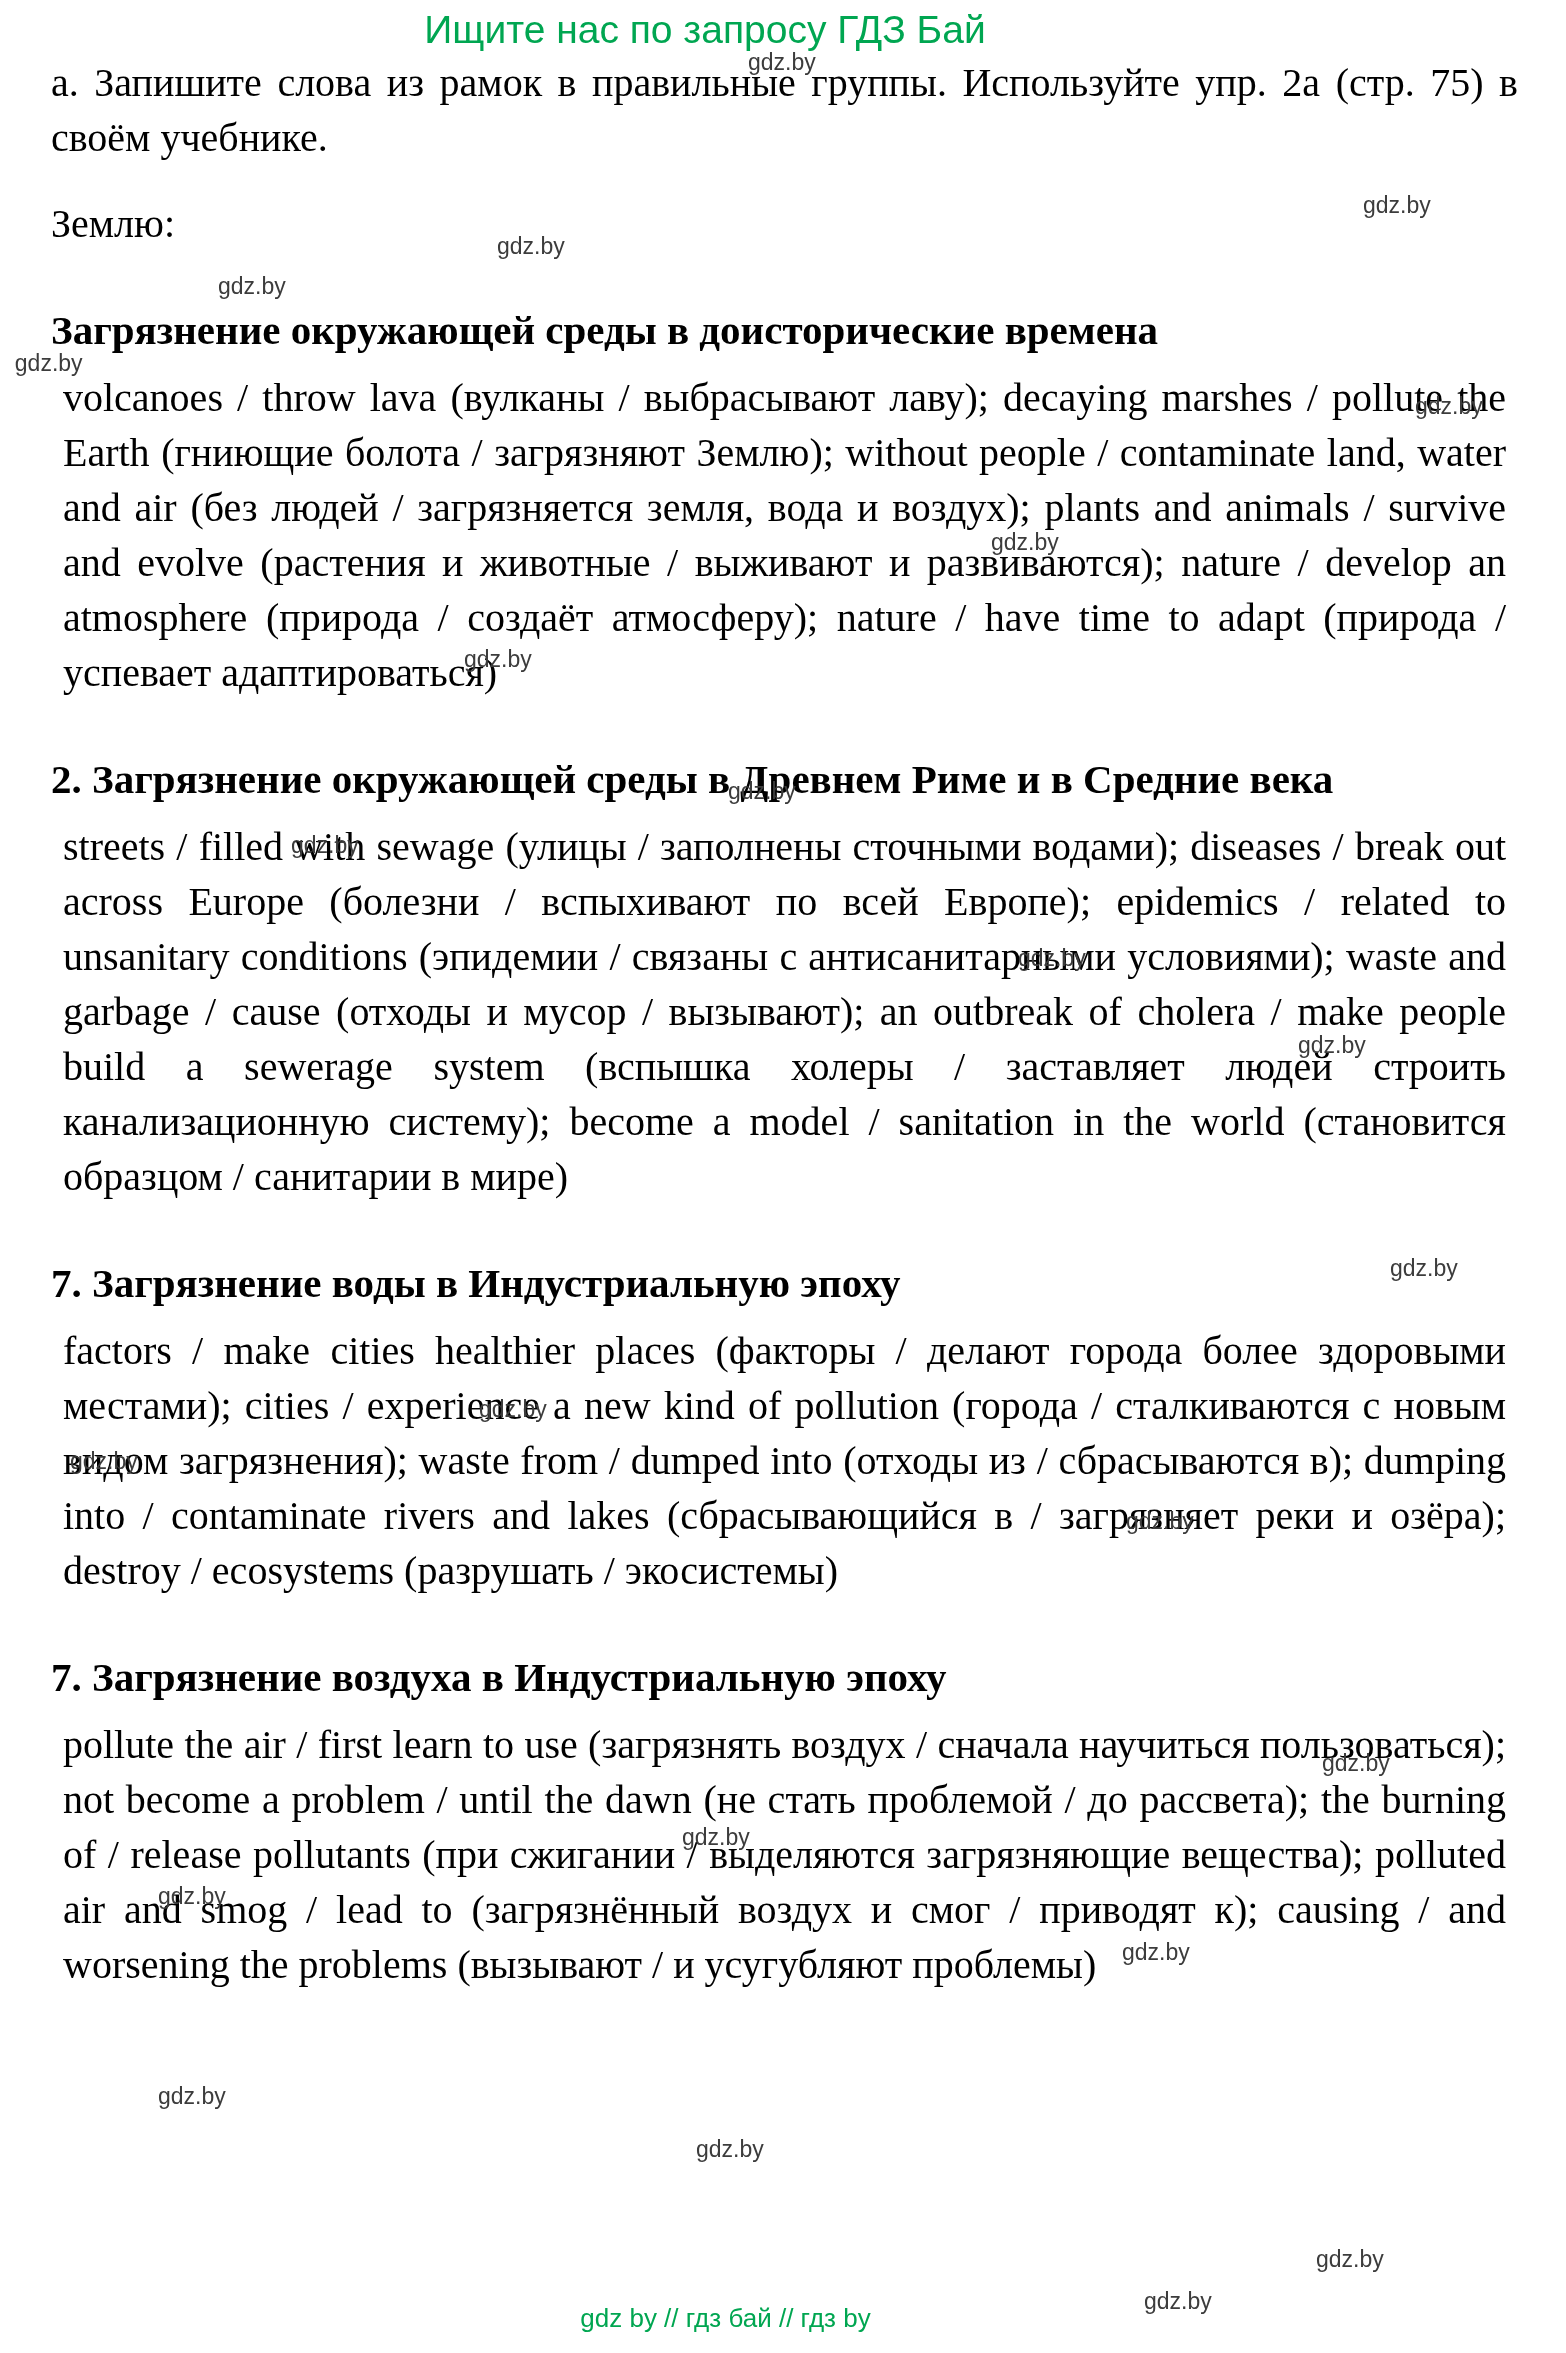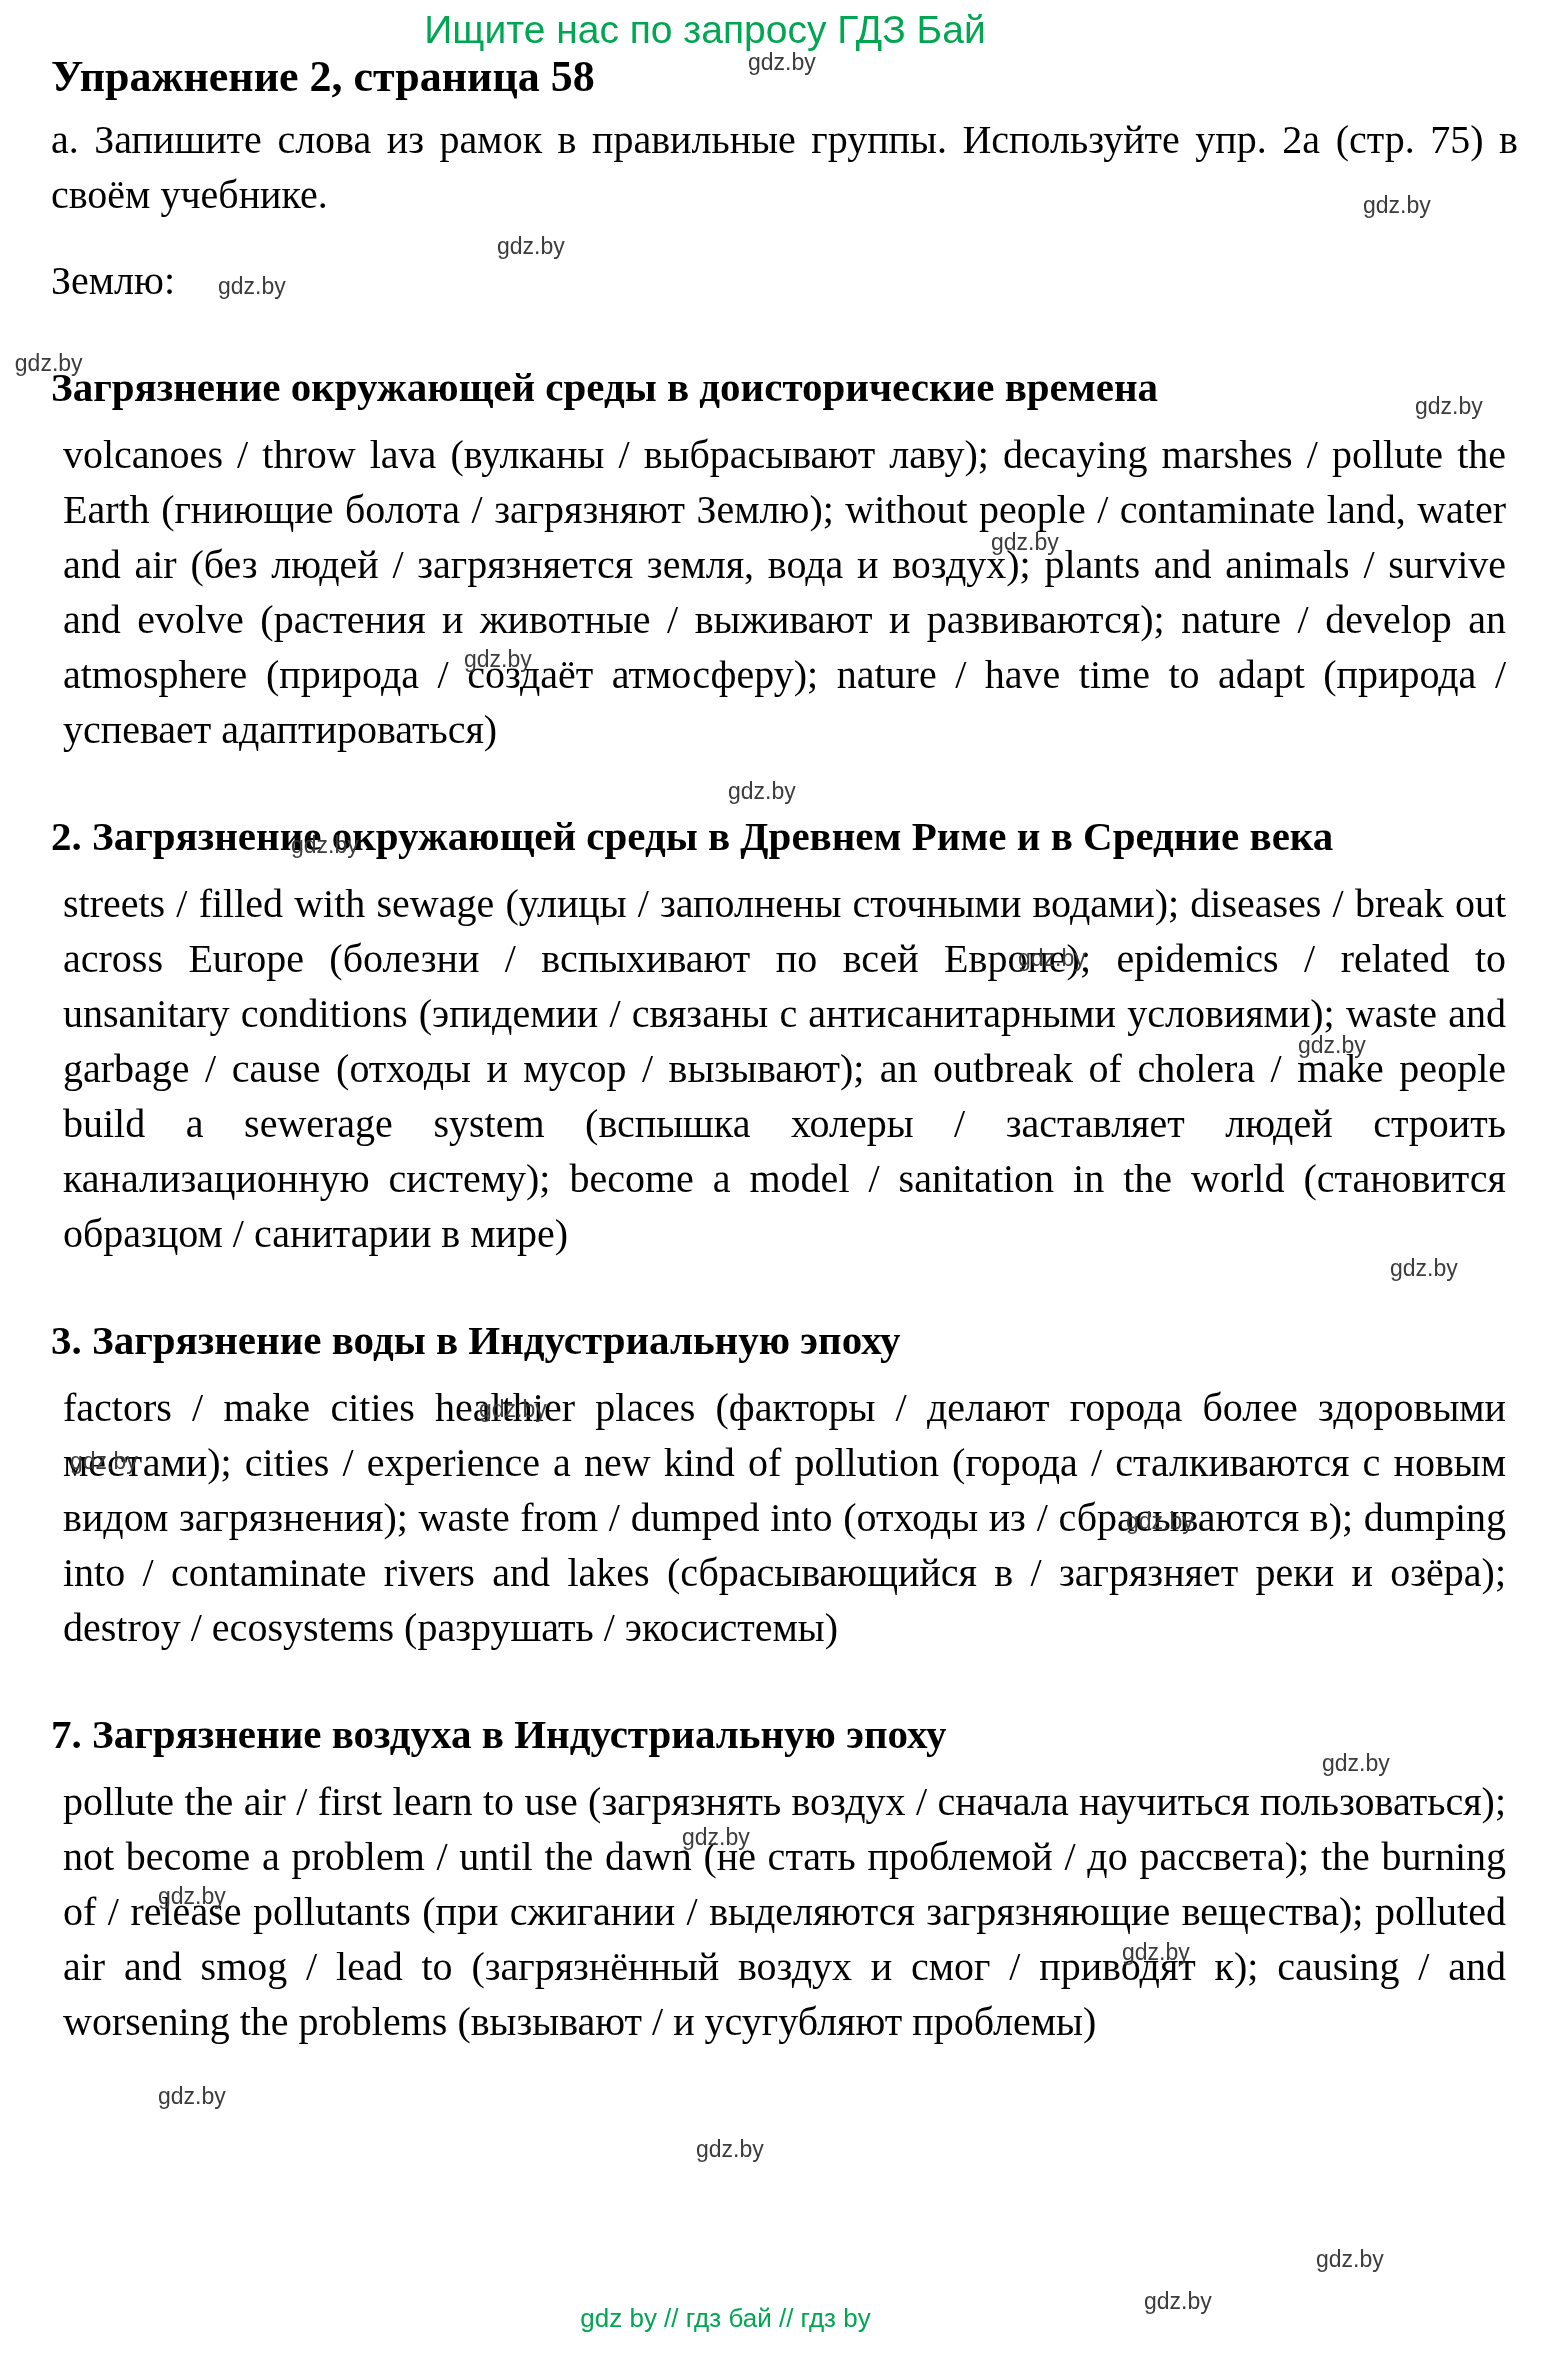--- a/index.html
+++ b/index.html
@@ -68,38 +68,37 @@
 </style>
 </head>
 <body>
 
 <div class="page">
 
   <div class="promo top">Ищите нас по запросу ГДЗ Бай</div>
 
   <div class="content">
 
-    <h1 class="title">Упражнение 2, страница 58</h1>
 
     <p class="task">а. Запишите слова из рамок в правильные группы. Используйте упр. 2а (стр. 75) в своём учебнике.</p>
 
     <p class="answer-label">Землю:</p>
 
     <section>
       <h2>Загрязнение окружающей среды в доисторические времена</h2>
       <p class="body">volcanoes / throw lava (вулканы / выбрасывают лаву); decaying marshes / pollute the Earth (гниющие болота / загрязняют Землю); without people / contaminate land, water and air (без людей / загрязняется земля, вода и воздух); plants and animals / survive and evolve (растения и животные / выживают и развиваются); nature / develop an atmosphere (природа / создаёт атмосферу); nature / have time to adapt (природа / успевает адаптироваться)</p>
     </section>
 
     <section>
       <h2>2. Загрязнение окружающей среды в Древнем Риме и в Средние века</h2>
       <p class="body">streets / filled with sewage (улицы / заполнены сточными водами); diseases / break out across Europe (болезни / вспыхивают по всей Европе); epidemics / related to unsanitary conditions (эпидемии / связаны с антисанитарными условиями); waste and garbage / cause (отходы и мусор / вызывают); an outbreak of cholera / make people build a sewerage system (вспышка холеры / заставляет людей строить канализационную систему); become a model / sanitation in the world (становится образцом / санитарии в мире)</p>
     </section>
 
     <section>
-      <h2>3. Загрязнение воды в Индустриальную эпоху</h2>
+      <h2>7. Загрязнение воды в Индустриальную эпоху</h2>
       <p class="body">factors / make cities healthier places (факторы / делают города более здоровыми местами); cities / experience a new kind of pollution (города / сталкиваются с новым видом загрязнения); waste from / dumped into (отходы из / сбрасываются в); dumping into / contaminate rivers and lakes (сбрасывающийся в / загрязняет реки и озёра); destroy / ecosystems (разрушать / экосистемы)</p>
     </section>
 
     <section>
       <h2>7. Загрязнение воздуха в Индустриальную эпоху</h2>
       <p class="body">pollute the air / first learn to use (загрязнять воздух / сначала научиться пользоваться); not become a problem / until the dawn (не стать проблемой / до рассвета); the burning of / release pollutants (при сжигании / выделяются загрязняющие вещества); polluted air and smog / lead to (загрязнённый воздух и смог / приводят к); causing / and worsening the problems (вызывают / и усугубляют проблемы)</p>
     </section>
 
   </div>
 

